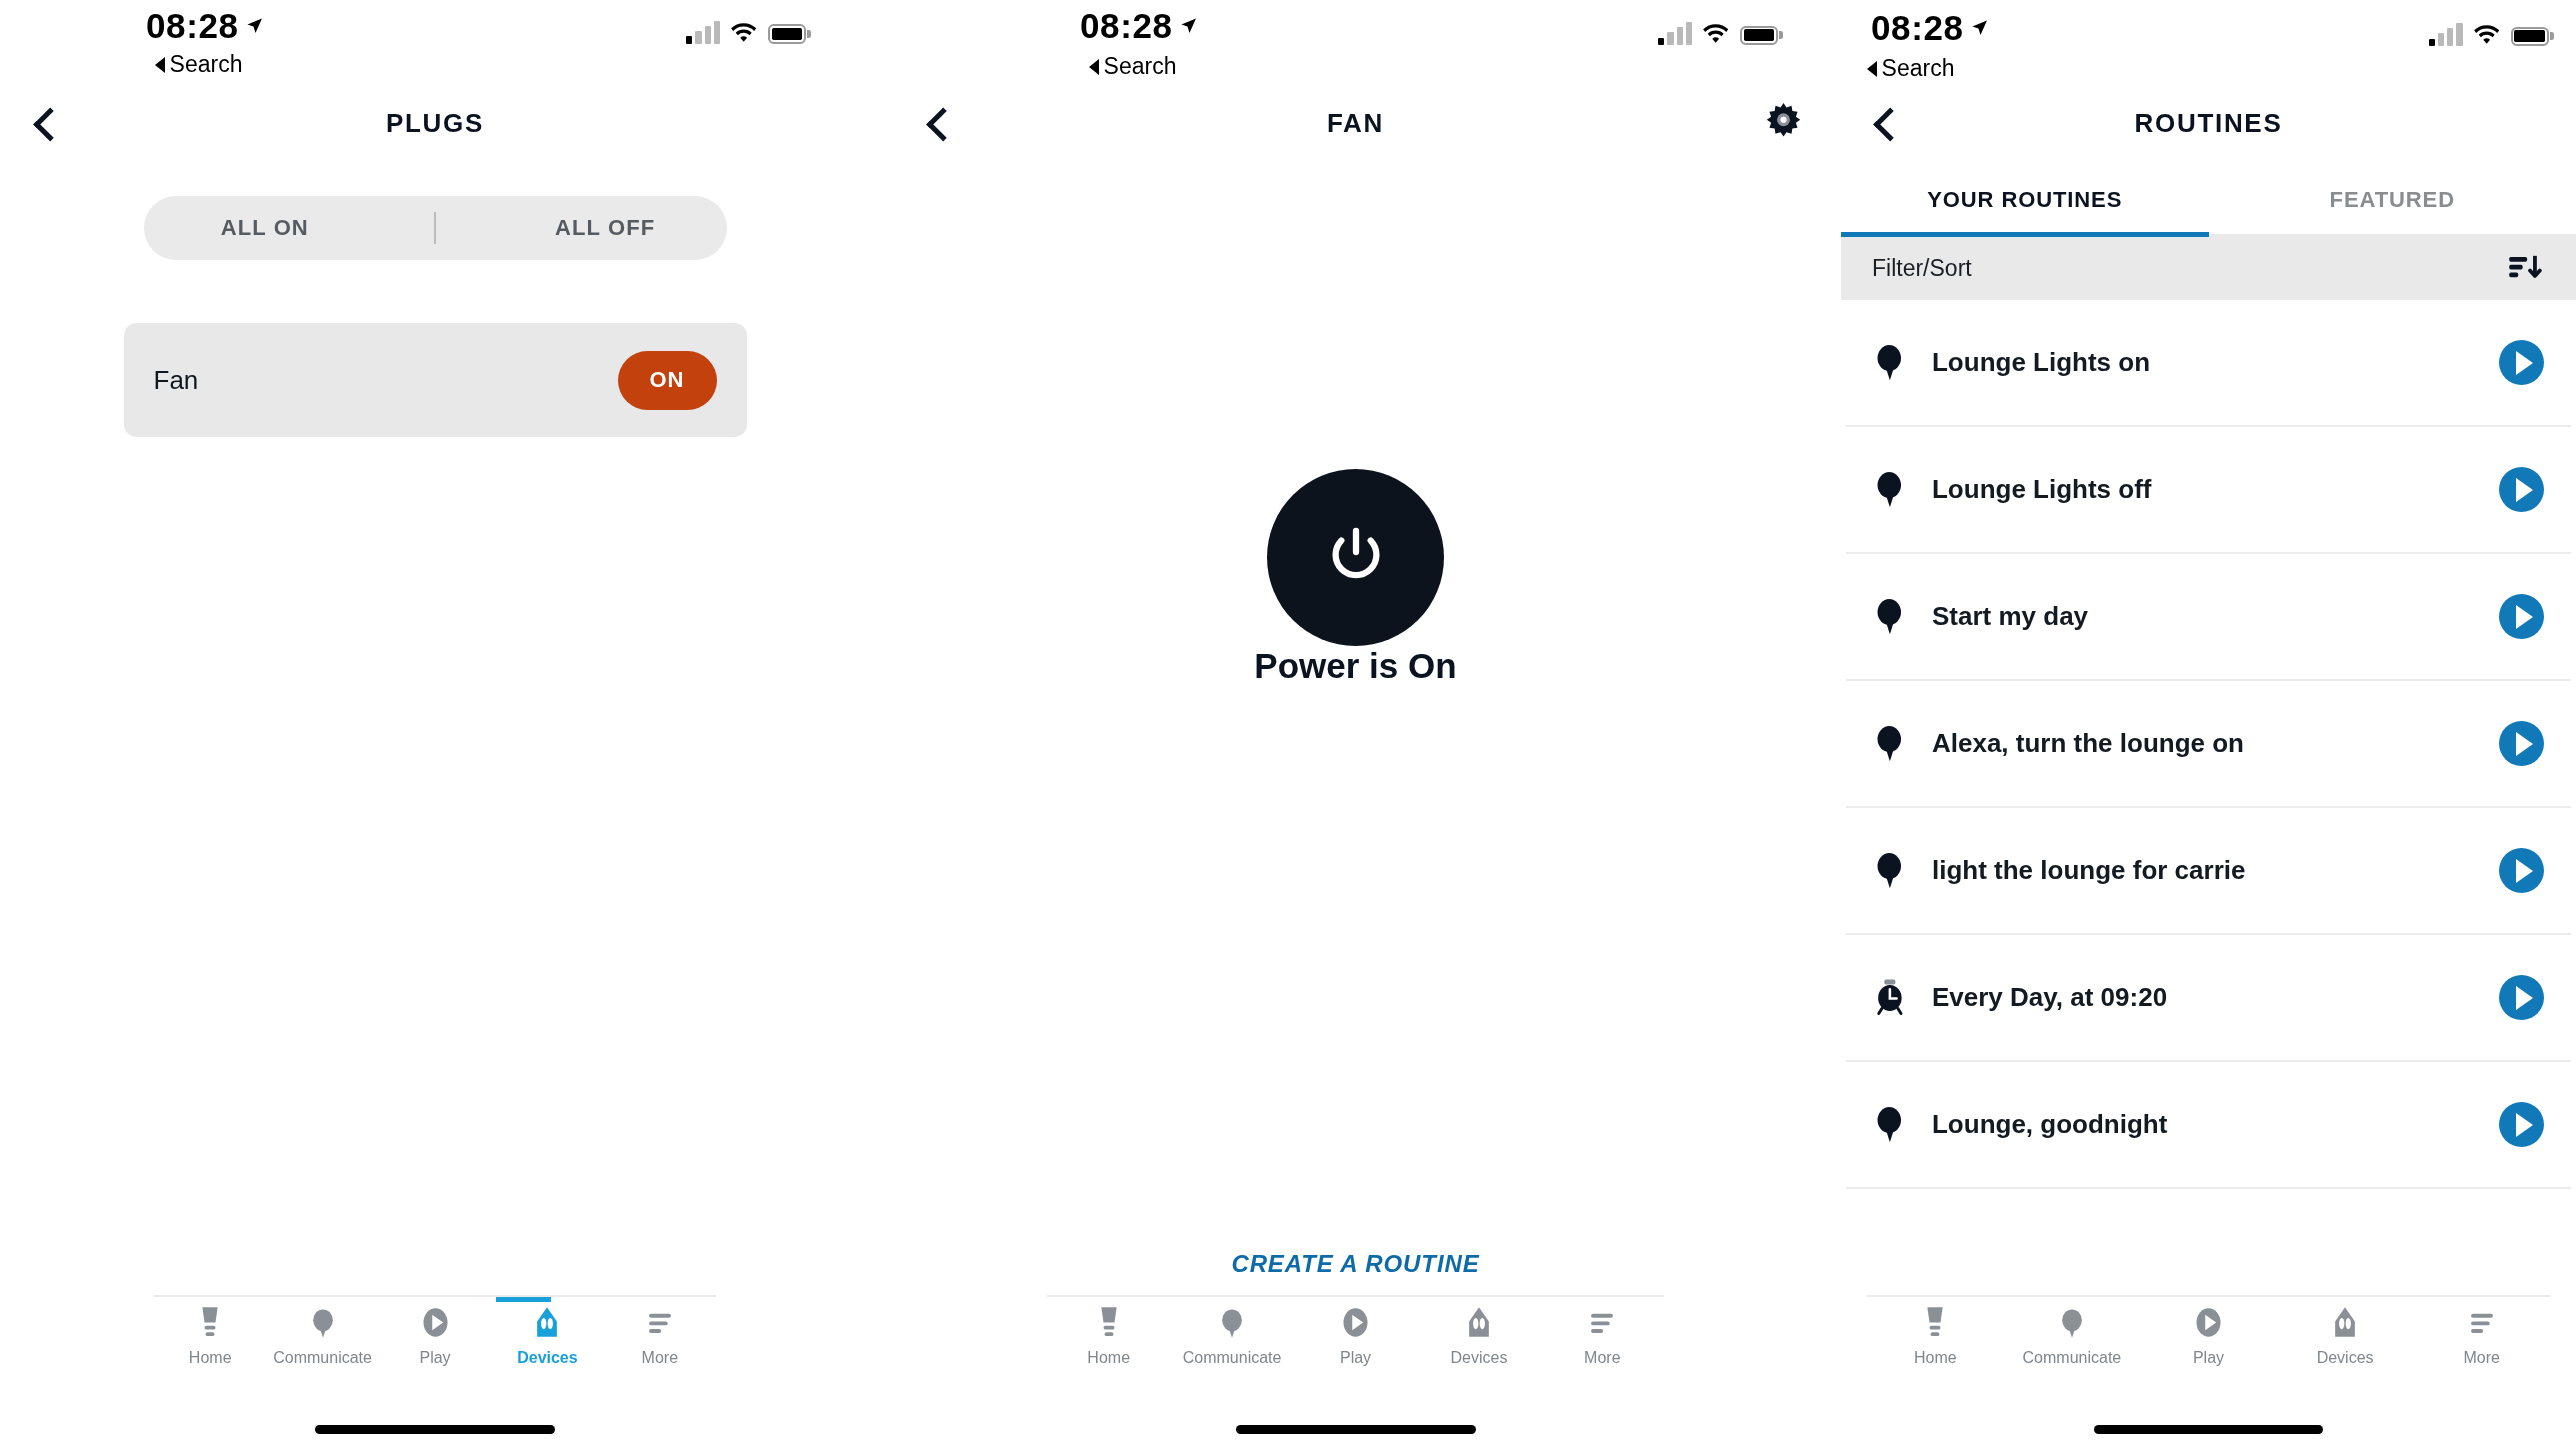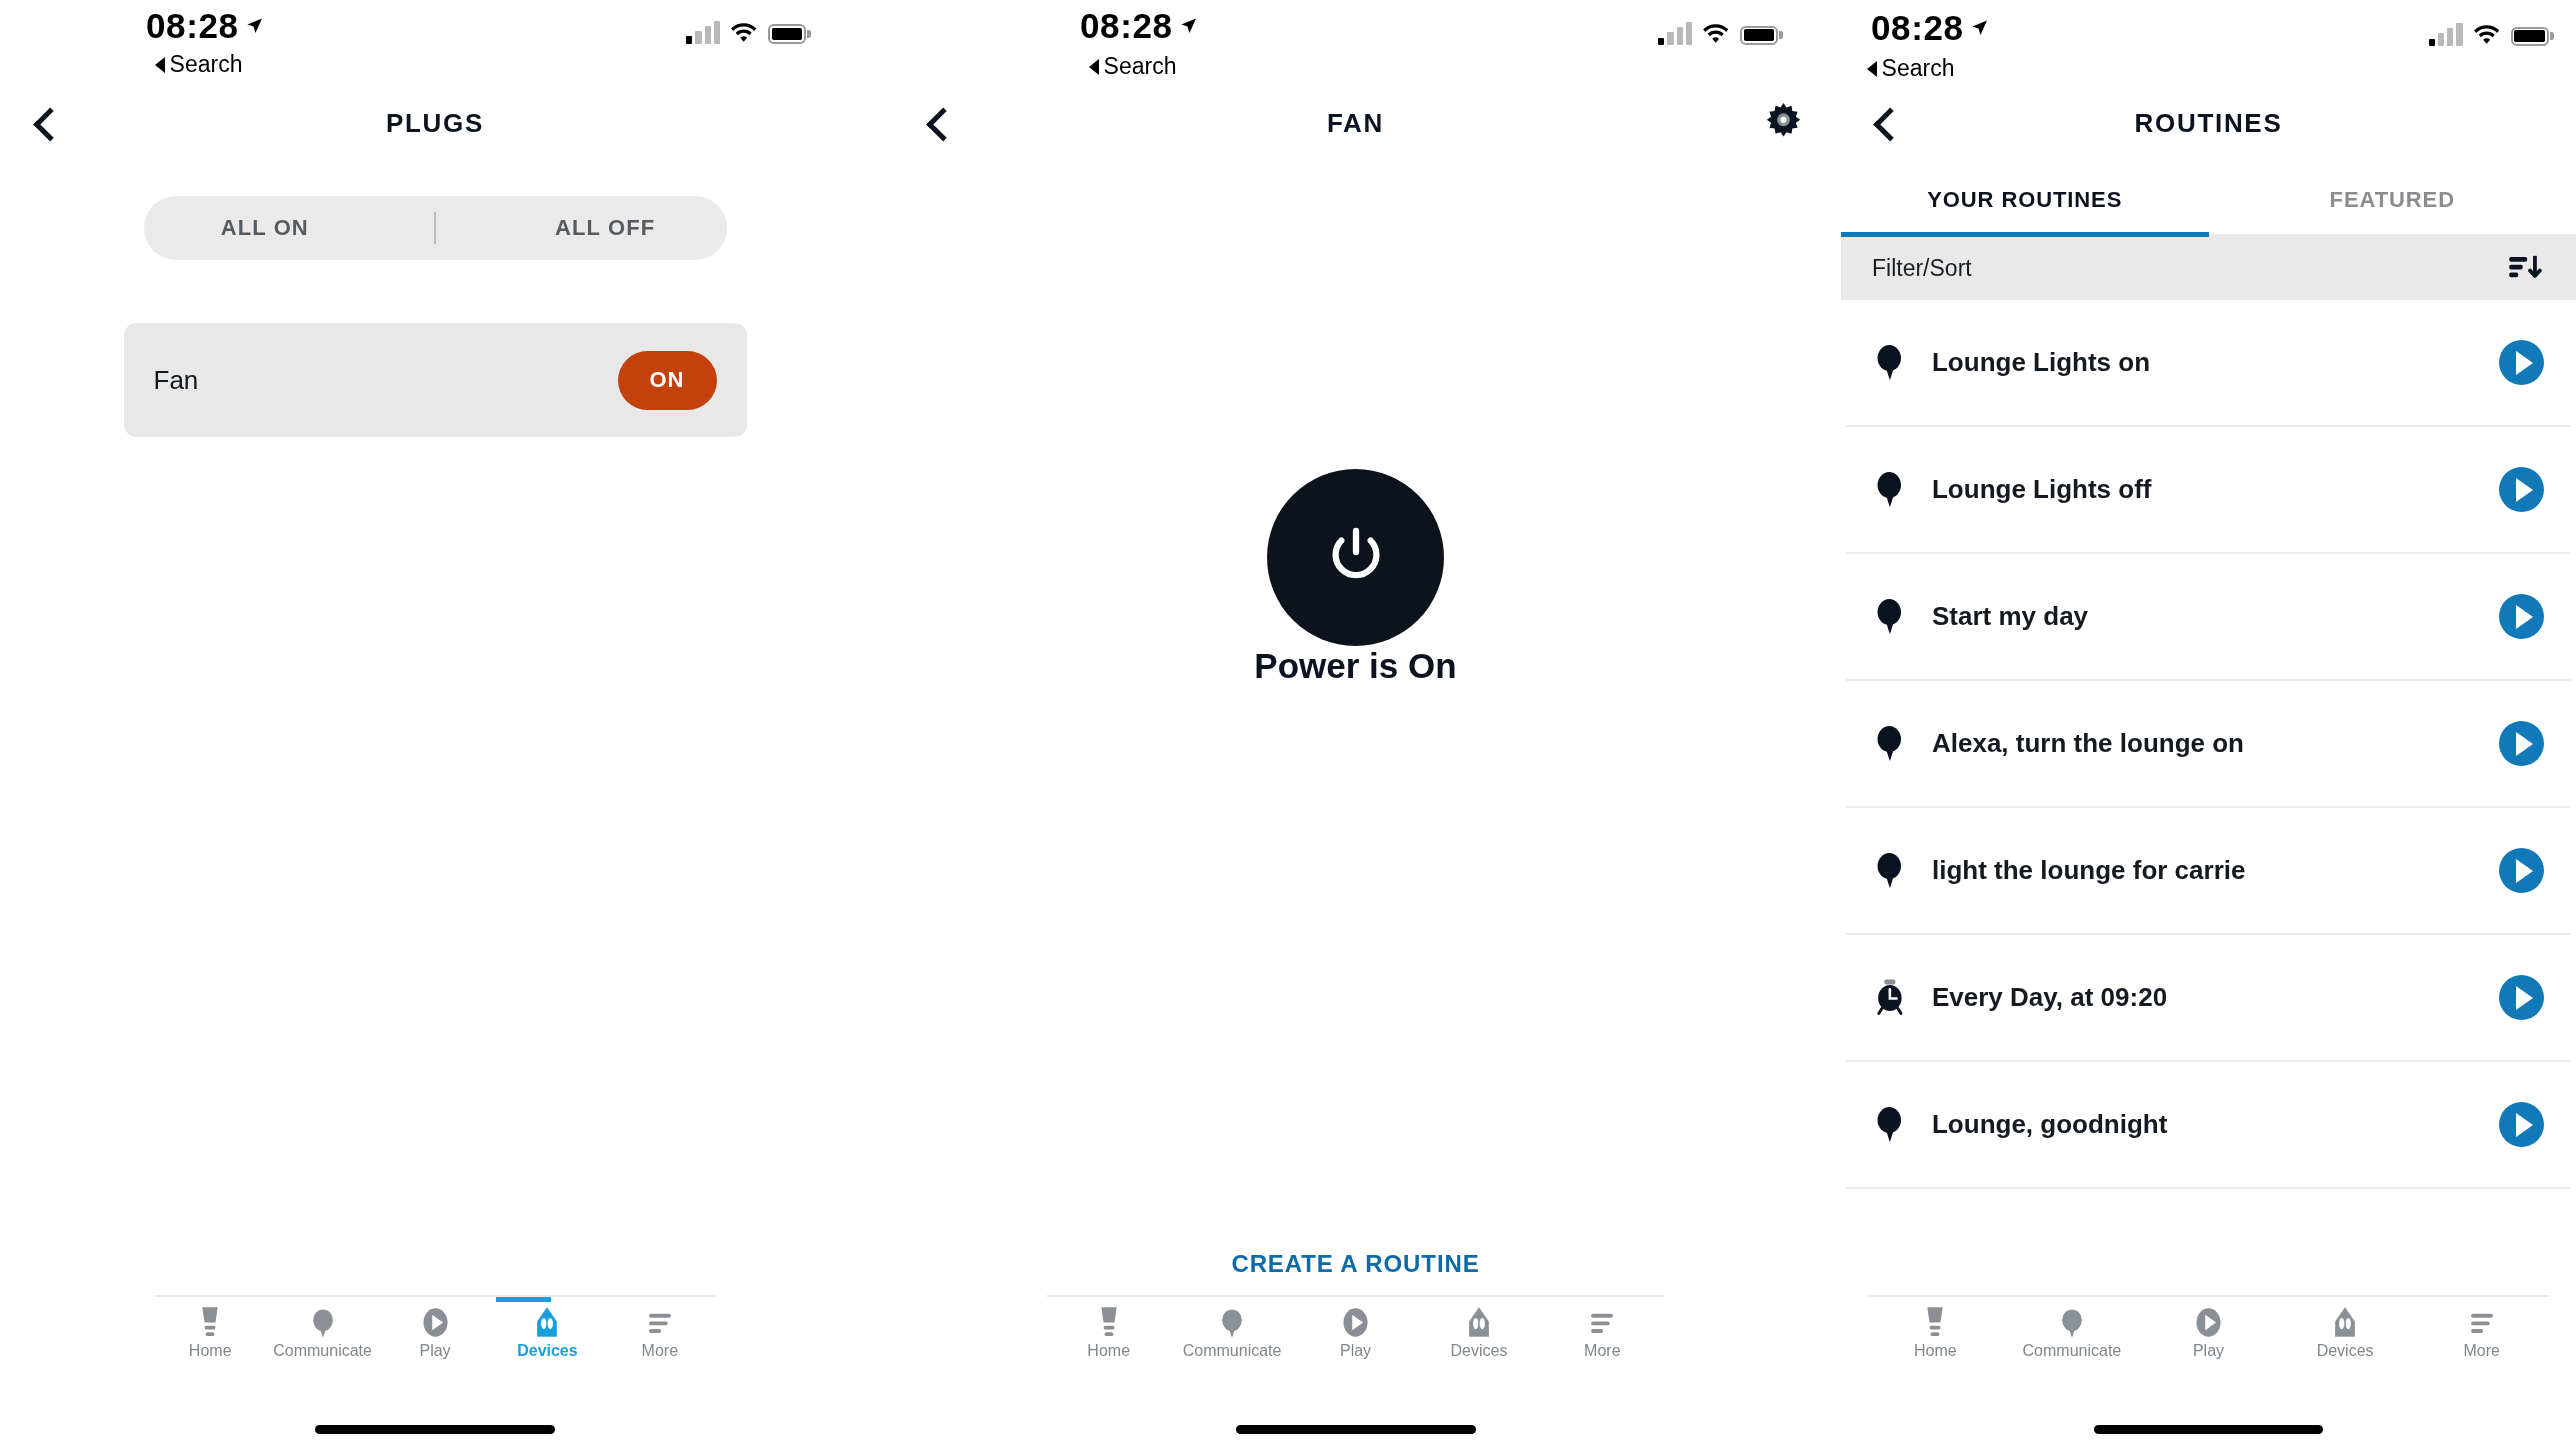--- a/index.html
+++ b/index.html
@@ -202,20 +202,21 @@
   .create-routine {
     position: absolute;
     left: 0; right: 0;
     bottom: 171px;
     text-align: center;
     font-size: 24px;
     font-weight: 700;
     letter-spacing: 0.9px;
     color: #0e6ba8;
     cursor: pointer;
+    font-style: italic;
   }
 
   
   .plus-btn {
     width: 45px; height: 45px;
     border-radius: 50%;
     background: #0b1220;
     position: relative;
   }
   .plus-btn::before, .plus-btn::after {
@@ -295,21 +296,21 @@
     border-top: 2.9px solid #eaeaea;
     height: 98px;
     display: flex;
     align-items: flex-start;
     padding-top: 8px;
   }
   .tabitem {
     flex: 1;
     display: flex; flex-direction: column;
     align-items: center; justify-content: flex-start;
-    gap: 2px;
+    gap: 9px;
     cursor: pointer;
   }
   .tabitem .ti-label { font-size: 16px; color: #7f868c; }
   .tabitem.active .ti-label { color: #18a0db; font-weight: 700; }
   .tabitem .ti-icon { height: 35px; display: flex; align-items: center; }
   .tab-indicator {
     position: absolute;
     top: 0; height: 5.1px; width: 55px;
     background: #18a0db;
   }

